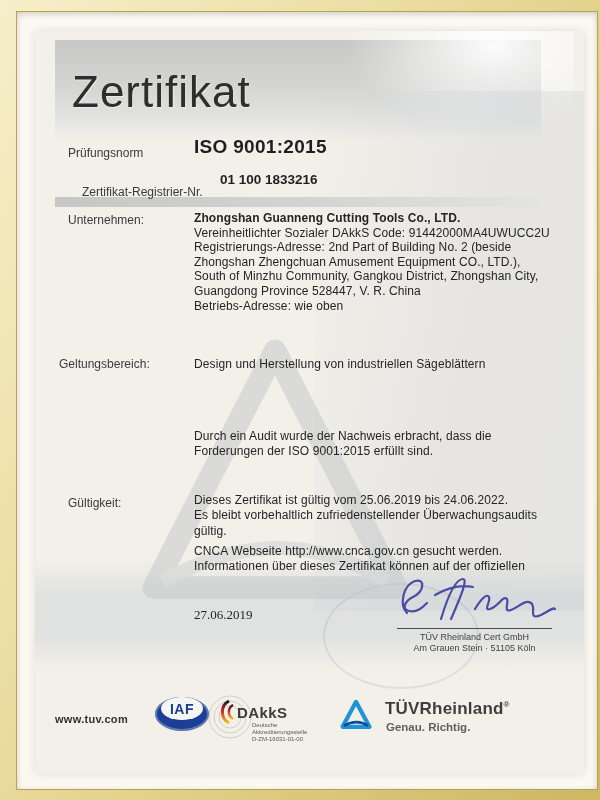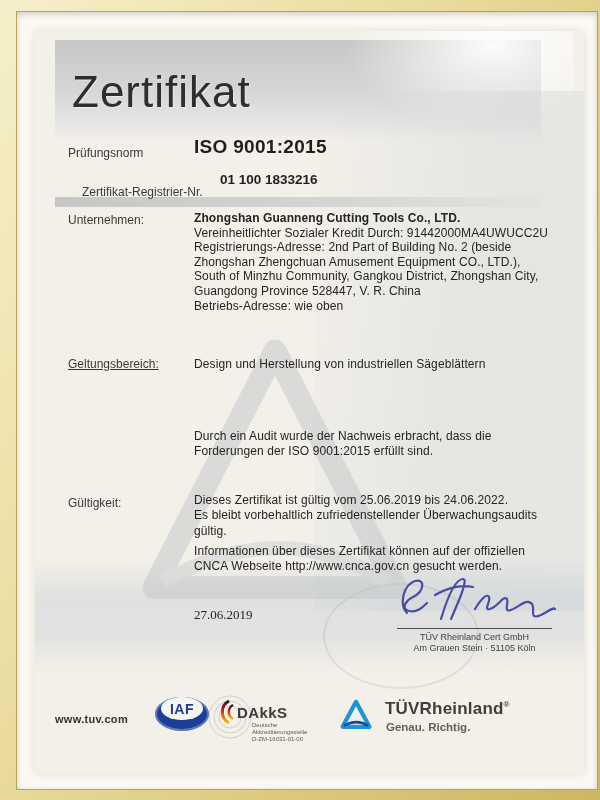--- a/index.html
+++ b/index.html
@@ -32,21 +32,21 @@
     text-shadow:1px 1px 0 rgba(255,255,255,.45);}
   .lbl{font-size:12px;color:#3a3a3a;}
   .lbl-standard{left:33px;top:115px;}
   .val-standard{left:159px;top:105px;font-size:19px;font-weight:bold;color:#1f1f1f;letter-spacing:.3px;}
   .lbl-registry{left:47px;top:145px;margin-top:9px;}
   .val-registry{left:159px;top:141px;font-size:13.5px;font-weight:bold;color:#1f1f1f;margin-left:26px;}
   .lbl-company{left:33px;top:182px;}
   .blk{font-size:12px;line-height:14.6px;color:#242424;letter-spacing:.1px;}
   .blk-company{left:159px;top:180px;}
   .b{font-weight:bold;}
-  .lbl-scope{left:33px;top:326px;text-decoration:underline;}
+  .lbl-scope{left:24px;top:326px;}
   .blk-scope{left:159px;top:326px;}
   .blk-audit{left:159px;top:398px;line-height:15px;}
   .lbl-validity{left:33px;top:465px;}
   .blk-validity{left:159px;top:462px;line-height:15.4px;}
   .blk-info{left:159px;top:513px;line-height:15.4px;}
   .date{left:159px;top:576px;font-size:13px;color:#222;font-family:Liberation Serif, serif;}
   .sig-svg{left:358px;top:538px;width:165px;height:58px;}
   .sig-line{left:362px;top:597px;width:155px;border-top:1.2px solid #4c4c4c;height:0;}
   .issuer{left:362px;top:601px;width:155px;text-align:center;font-size:9px;line-height:11px;
     color:#3f3f3f;white-space:normal;}
@@ -87,21 +87,21 @@
 
     <div class="el title">Zertifikat</div>
     <div class="el lbl lbl-standard">Prüfungsnorm</div>
     <div class="el val-standard">ISO 9001:2015</div>
     <div class="el lbl lbl-registry">Zertifikat-Registrier-Nr.</div>
     <div class="el val-registry">01 100 1833216</div>
 
     <div class="el lbl lbl-company">Unternehmen:</div>
     <div class="el blk blk-company">
       <div class="b">Zhongshan Guanneng Cutting Tools Co., LTD.</div>
-      <div>Vereinheitlichter Sozialer Kredit Durch: 91442000MA4UWUCC2U</div>
+      <div>Vereinheitlichter Sozialer DAkkS Code: 91442000MA4UWUCC2U</div>
       <div>Registrierungs-Adresse: 2nd Part of Building No. 2 (beside</div>
       <div>Zhongshan Zhengchuan Amusement Equipment CO., LTD.),</div>
       <div>South of Minzhu Community, Gangkou District, Zhongshan City,</div>
       <div>Guangdong Province 528447, V. R. China</div>
       <div>Betriebs-Adresse: wie oben</div>
     </div>
 
     <div class="el lbl lbl-scope">Geltungsbereich:</div>
     <div class="el blk blk-scope">Design und Herstellung von industriellen Sägeblättern</div>
 
@@ -111,22 +111,22 @@
     </div>
 
     <div class="el lbl lbl-validity">Gültigkeit:</div>
     <div class="el blk blk-validity">
       <div>Dieses Zertifikat ist gültig vom 25.06.2019 bis 24.06.2022.</div>
       <div>Es bleibt vorbehaltlich zufriedenstellender Überwachungsaudits</div>
       <div>gültig.</div>
     </div>
 
     <div class="el blk blk-info">
+      <div>CNCA Webseite http://www.cnca.gov.cn gesucht werden.</div>
       <div>Informationen über dieses Zertifikat können auf der offiziellen</div>
-      <div>CNCA Webseite http://www.cnca.gov.cn gesucht werden.</div>
     </div>
 
     <div class="el date">27.06.2019</div>
     <svg class="el sig-svg" viewBox="0 0 165 58">
       <g fill="none" stroke="#3a3da0" stroke-width="2.2" stroke-linecap="round" opacity="0.9">
         <path d="M14 44 C6 36 10 16 22 12 C32 9 32 22 20 28 C12 32 8 40 16 42 C24 44 30 38 34 34"></path>
         <path d="M48 50 C54 30 62 10 70 10 C76 10 64 36 58 50 M42 26 C56 18 70 16 80 18"></path>
         <path d="M82 40 C88 30 94 24 96 28 C98 32 90 42 97 40 C106 37 110 26 114 30 C116 33 110 44 118 41 C126 38 132 30 138 34 C144 38 134 52 148 46 C156 42 160 38 162 40"></path>
       </g>
     </svg>

